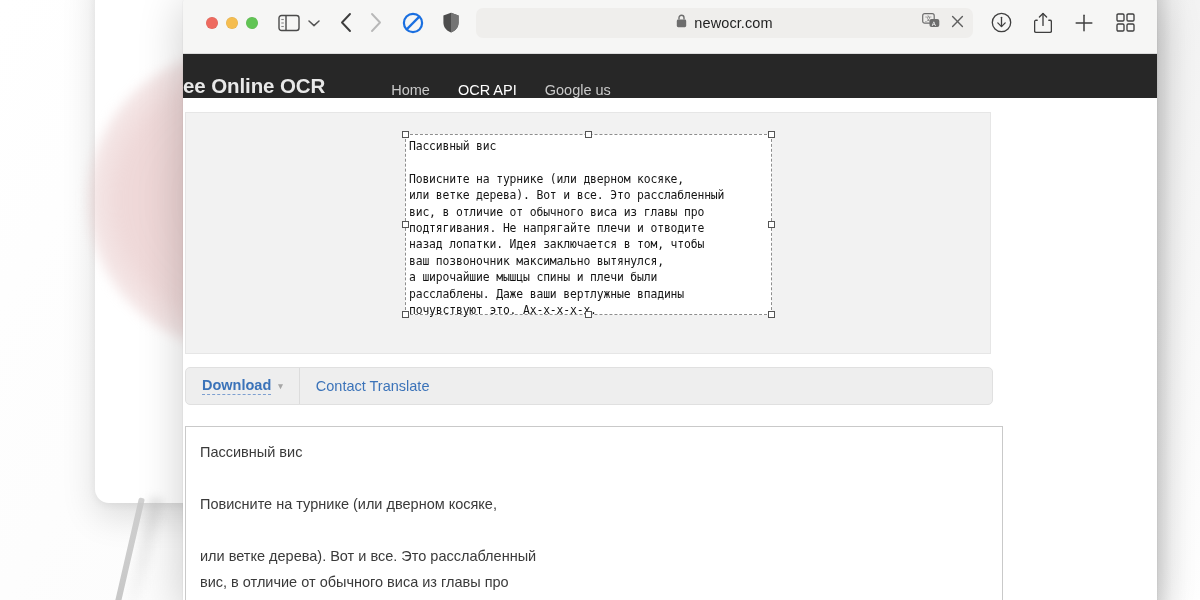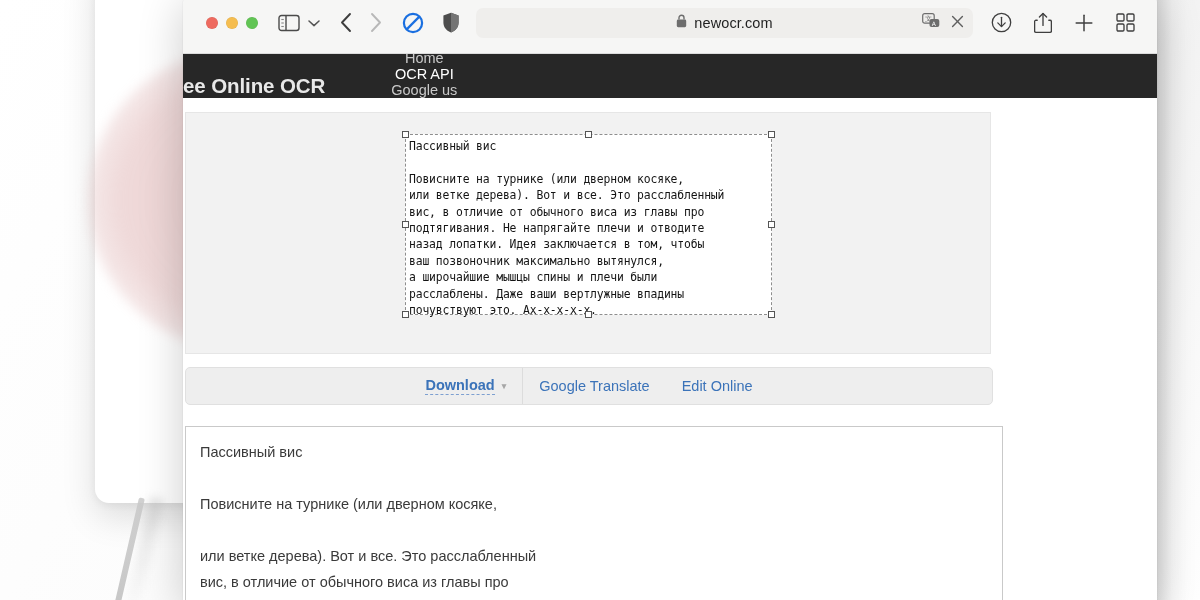--- a/index.html
+++ b/index.html
@@ -182,21 +182,20 @@
     margin-left: -10px;
     padding-left: 10px;
     letter-spacing: -0.1px;
     white-space: nowrap;
   }
   .nav-links {
     display: flex;
     align-items: center;
     gap: 0;
     margin-left: 52px;
-    flex-direction: column;
   }
   .nav-link {
     font-size: 14.5px;
     color: #c9c9c9;
     padding: 0 14px;
     white-space: nowrap;
   }
   .nav-link.active {
     color: #ffffff;
     font-weight: normal;
@@ -265,21 +264,20 @@
     left: 2px;
     top: 269px;
     width: 808px;
     height: 38px;
     background: #eeeeee;
     border: 1px solid #e0e0e0;
     border-radius: 5px;
     box-sizing: border-box;
     display: flex;
     align-items: center;
-    justify-content: center;
   }
   .act-item {
     font-size: 14.5px;
     color: #3b73b9;
     padding: 0 16px;
     display: flex;
     align-items: center;
     gap: 7px;
     height: 100%;
   }
@@ -485,22 +483,21 @@
           <span class="handle h-bm"></span>
           <span class="handle h-br"></span>
         </div>
       </div>
 
       <div class="action-bar">
         <span class="act-item first">
           <span class="act-label-underline">Download</span>
           <span class="dl-caret">▾</span>
         </span>
-        <span class="act-item">Google Translate</span>
-        <span class="act-item">Edit Online</span>
+        <span class="act-item">Contact Translate</span>
       </div>
 
       <div class="result-box">
         <div class="result-text">Пассивный вис
 
 Повисните на турнике (или дверном косяке,
 
 или ветке дерева). Вот и все. Это расслабленный
 вис, в отличие от обычного виса из главы про
 подтягивания. Не напрягайте плечи и отводите

